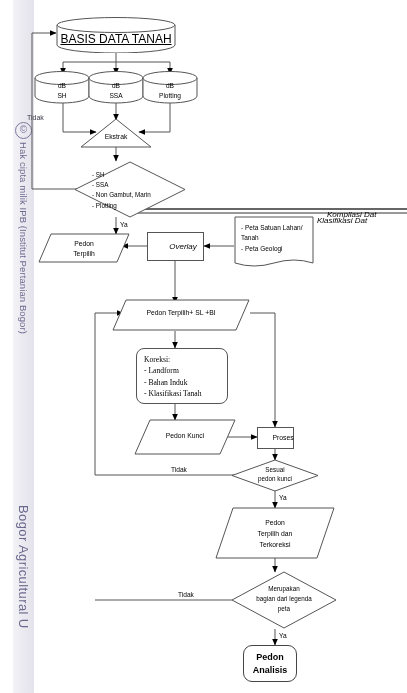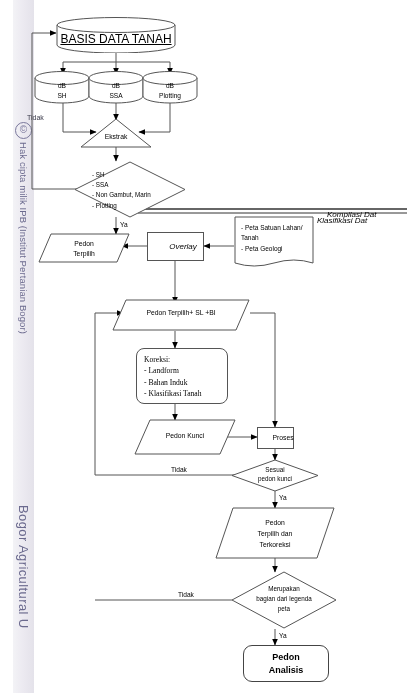--- a/index.html
+++ b/index.html
@@ -316,21 +316,21 @@
 
   <div style="position:absolute; left:231px; top:571px; width:106px; height:58px;">
     <svg class="shape-svg" width="106" height="58" viewBox="0 0 106 58" xmlns="http://www.w3.org/2000/svg">
       <path d="M53,1 L105,29 L53,57 L1,29 Z" fill="#fff" stroke="#555" stroke-width="1"></path>
     </svg>
     <div class="nodetext" style="position:absolute; left:0; top:13px; width:106px; text-align:center; font-size:6.3px; line-height:1.55;">Merupakan
 bagian dari legenda
 peta</div>
   </div>
 
-  <div class="node terminal" style="left:243px; top:645px; width:86px; height:37px;">
+  <div class="node terminal" style="left:243px; top:645px; width:54px; height:37px;">
     <span class="nodetext">Pedon
 Analisis</span>
   </div>
 
   <div class="conn-label" style="left:120px; top:221px;">Ya</div>
   <div class="conn-label" style="left:171px; top:466px;">Tidak</div>
   <div class="conn-label" style="left:279px; top:494px;">Ya</div>
   <div class="conn-label" style="left:178px; top:591px;">Tidak</div>
   <div class="conn-label" style="left:279px; top:632px;">Ya</div>
 

